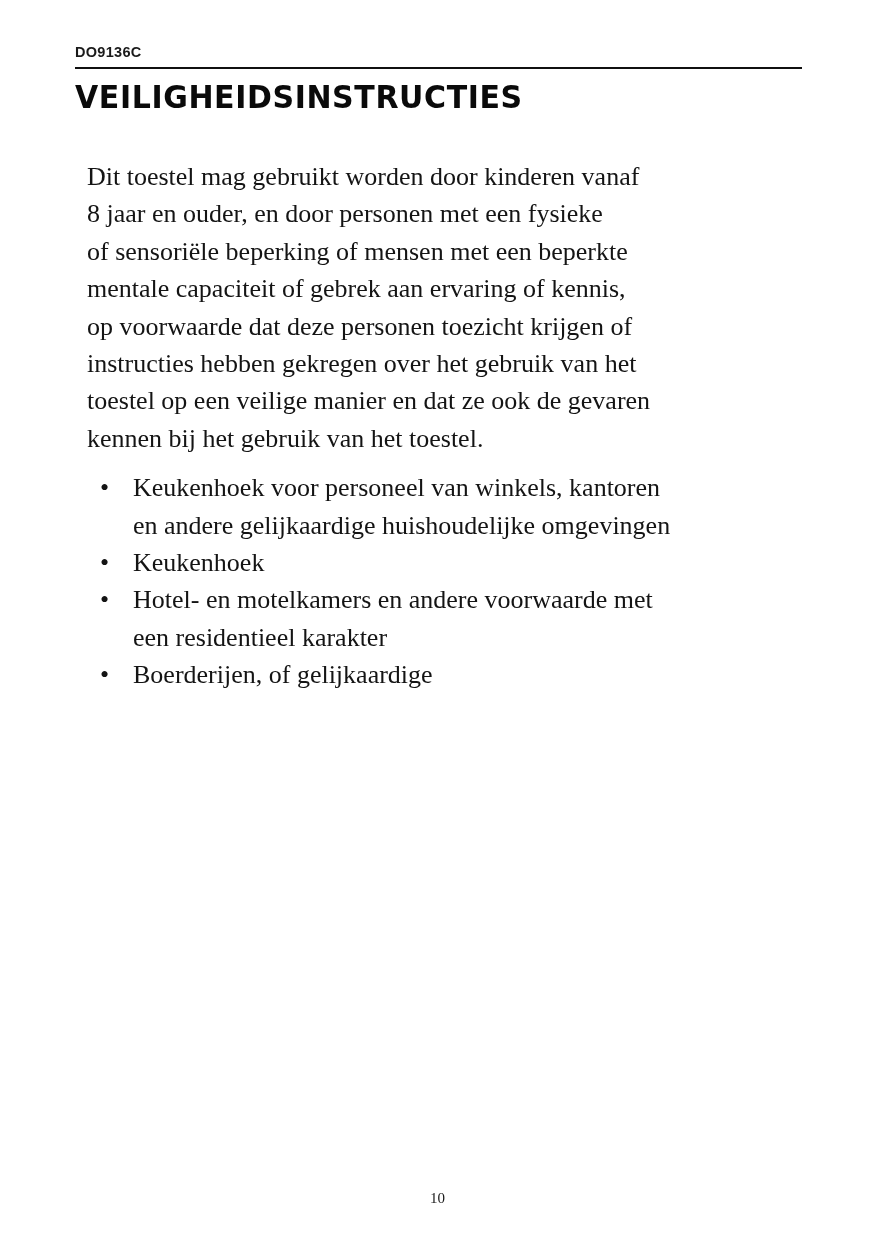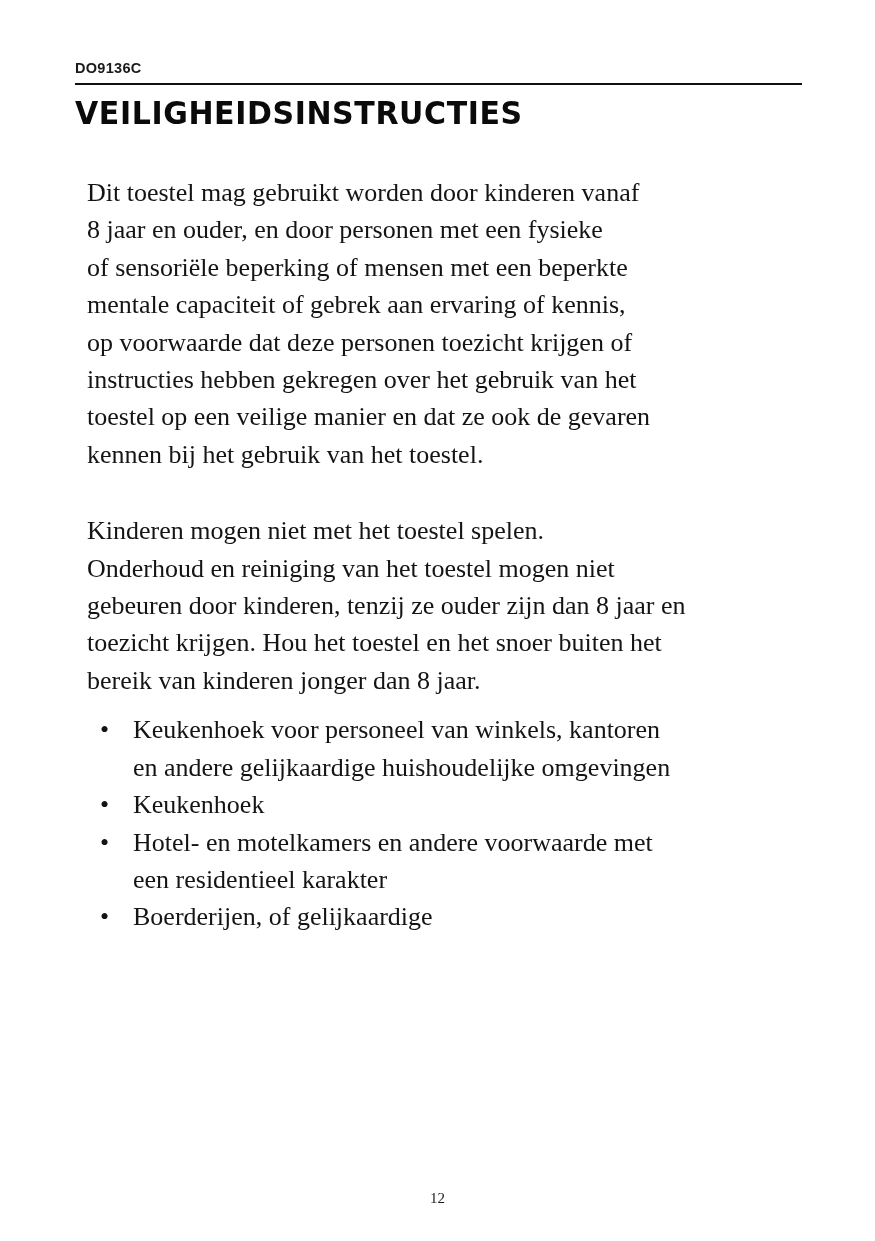--- a/index.html
+++ b/index.html
@@ -12,21 +12,21 @@
     height: 1241px;
     font-family: "Liberation Serif", serif;
     color: #141414;
     position: relative;
     overflow: hidden;
   }
   .page {
     box-sizing: border-box;
     width: 875px;
     height: 1241px;
-    padding: 60px 73px 0 75px;
+    padding: 44px 73px 0 75px;
     position: relative;
   }
   .doc-code {
     font-family: "Liberation Sans", sans-serif;
     font-weight: bold;
     font-size: 14.5px;
     letter-spacing: 0.3px;
     color: #1a1a1a;
   }
   .header-rule {
@@ -104,25 +104,20 @@
 
   <p class="body-text para first-para">Dit toestel mag gebruikt worden door kinderen vanaf
 8 jaar en ouder, en door personen met een fysieke
 of sensoriële beperking of mensen met een beperkte
 mentale capaciteit of gebrek aan ervaring of kennis,
 op voorwaarde dat deze personen toezicht krijgen of
 instructies hebben gekregen over het gebruik van het
 toestel op een veilige manier en dat ze ook de gevaren
 kennen bij het gebruik van het toestel.</p>
 
-  <p class="body-text para para-gap">Kinderen mogen niet met het toestel spelen.
-Onderhoud en reiniging van het toestel mogen niet
-gebeuren door kinderen, tenzij ze ouder zijn dan 8 jaar en
-toezicht krijgen. Hou het toestel en het snoer buiten het
-bereik van kinderen jonger dan 8 jaar.</p>
 
 
   <ul class="bullet-list">
     <li class="bullet-item body-text">
       <span class="bullet-marker">•</span>
       <span class="bullet-text">Keukenhoek voor personeel van winkels, kantoren
 en andere gelijkaardige huishoudelijke omgevingen</span>
     </li>
     <li class="bullet-item body-text">
       <span class="bullet-marker">•</span>
@@ -134,16 +129,16 @@
 een residentieel karakter</span>
     </li>
     <li class="bullet-item body-text">
       <span class="bullet-marker">•</span>
       <span class="bullet-text">Boerderijen, of gelijkaardige</span>
     </li>
   </ul>
 
 
   <div class="page-footer">
-    <span class="page-number">12</span>
+    <span class="page-number">10</span>
   </div>
 
 </div>
 
 </body></html>

